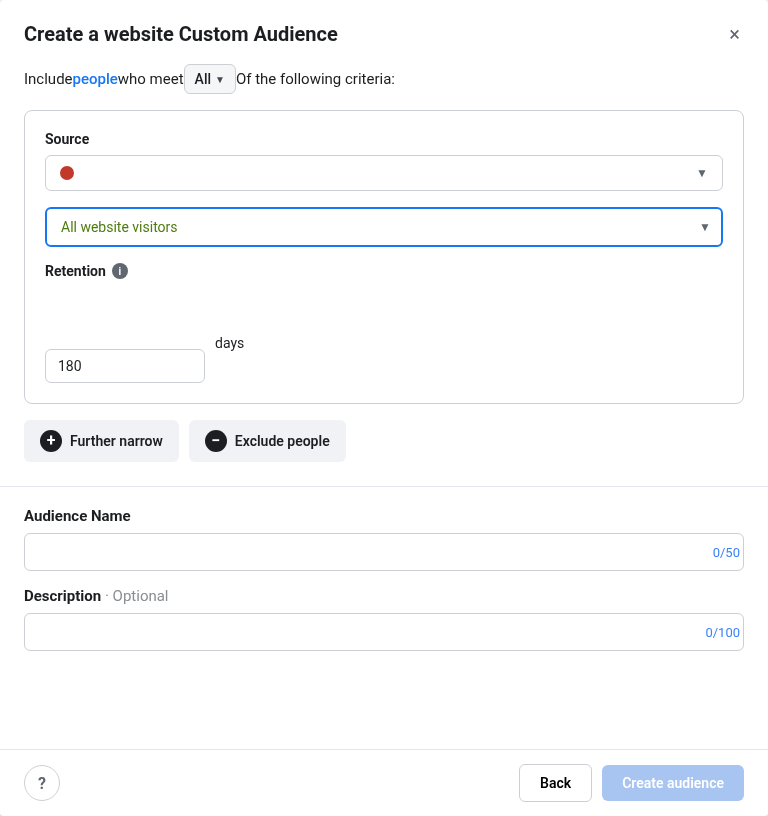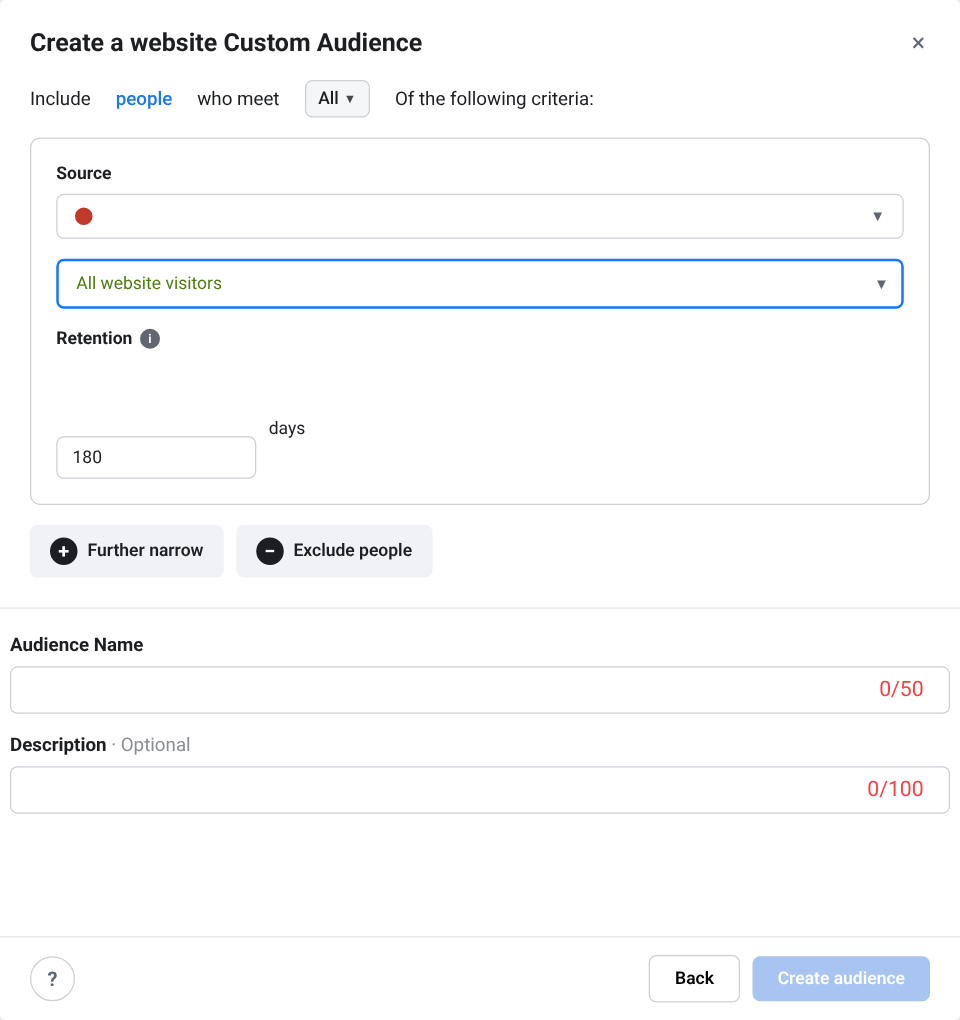--- a/index.html
+++ b/index.html
@@ -51,21 +51,21 @@
       color: #606770;
       line-height: 1;
       padding: 4px;
       border-radius: 50%;
     }
 
     .include-row {
       display: flex;
       align-items: center;
       padding: 0 24px 16px 24px;
-      gap: 20px;
+      gap: 0;
       font-size: 15px;
       color: #1c1e21;
     }
 
     .people-link {
       color: #1877f2;
       font-weight: 500;
       text-decoration: none;
     }
 
@@ -258,21 +258,21 @@
       line-height: 1;
     }
 
     .divider {
       border: none;
       border-top: 1px solid #e4e6eb;
       margin: 4px 0 20px 0;
     }
 
     .audience-section {
-      padding: 0 8px;
+      padding: 0 24px;
     }
 
     .audience-field-label {
       font-size: 15px;
       font-weight: 700;
       color: #1c1e21;
       margin-bottom: 8px;
     }
 
     .audience-input-wrapper {
@@ -285,25 +285,25 @@
       border: 1px solid #ccd0d5;
       border-radius: 6px;
       padding: 10px 14px;
       padding-right: 50px;
       font-size: 14px;
       color: #1c1e21;
     }
 
     .char-count {
       position: absolute;
-      right: 21px;
+      right: 4px;
       top: 50%;
       transform: translateY(-50%);
-      font-size: 17px;
-      color: #ef4444;
+      font-size: 13px;
+      color: #3b82f6;
     }
 
     .desc-label {
       font-size: 15px;
       font-weight: 700;
       color: #1c1e21;
       margin-bottom: 8px;
     }
 
     .optional-text {

